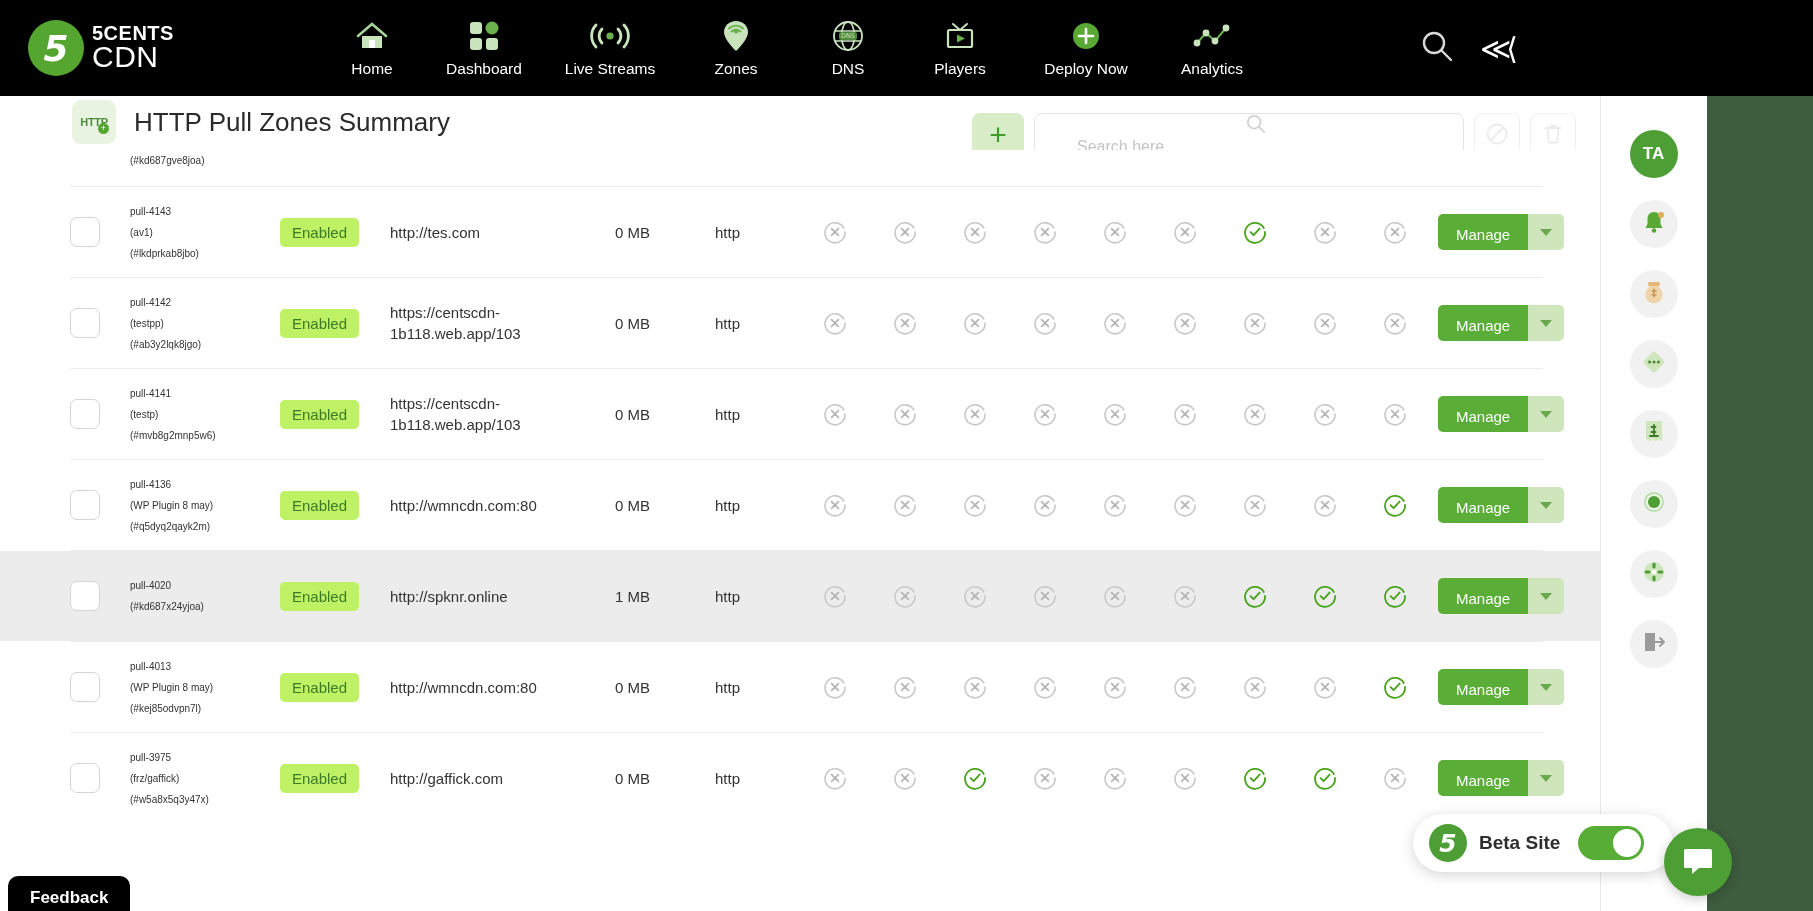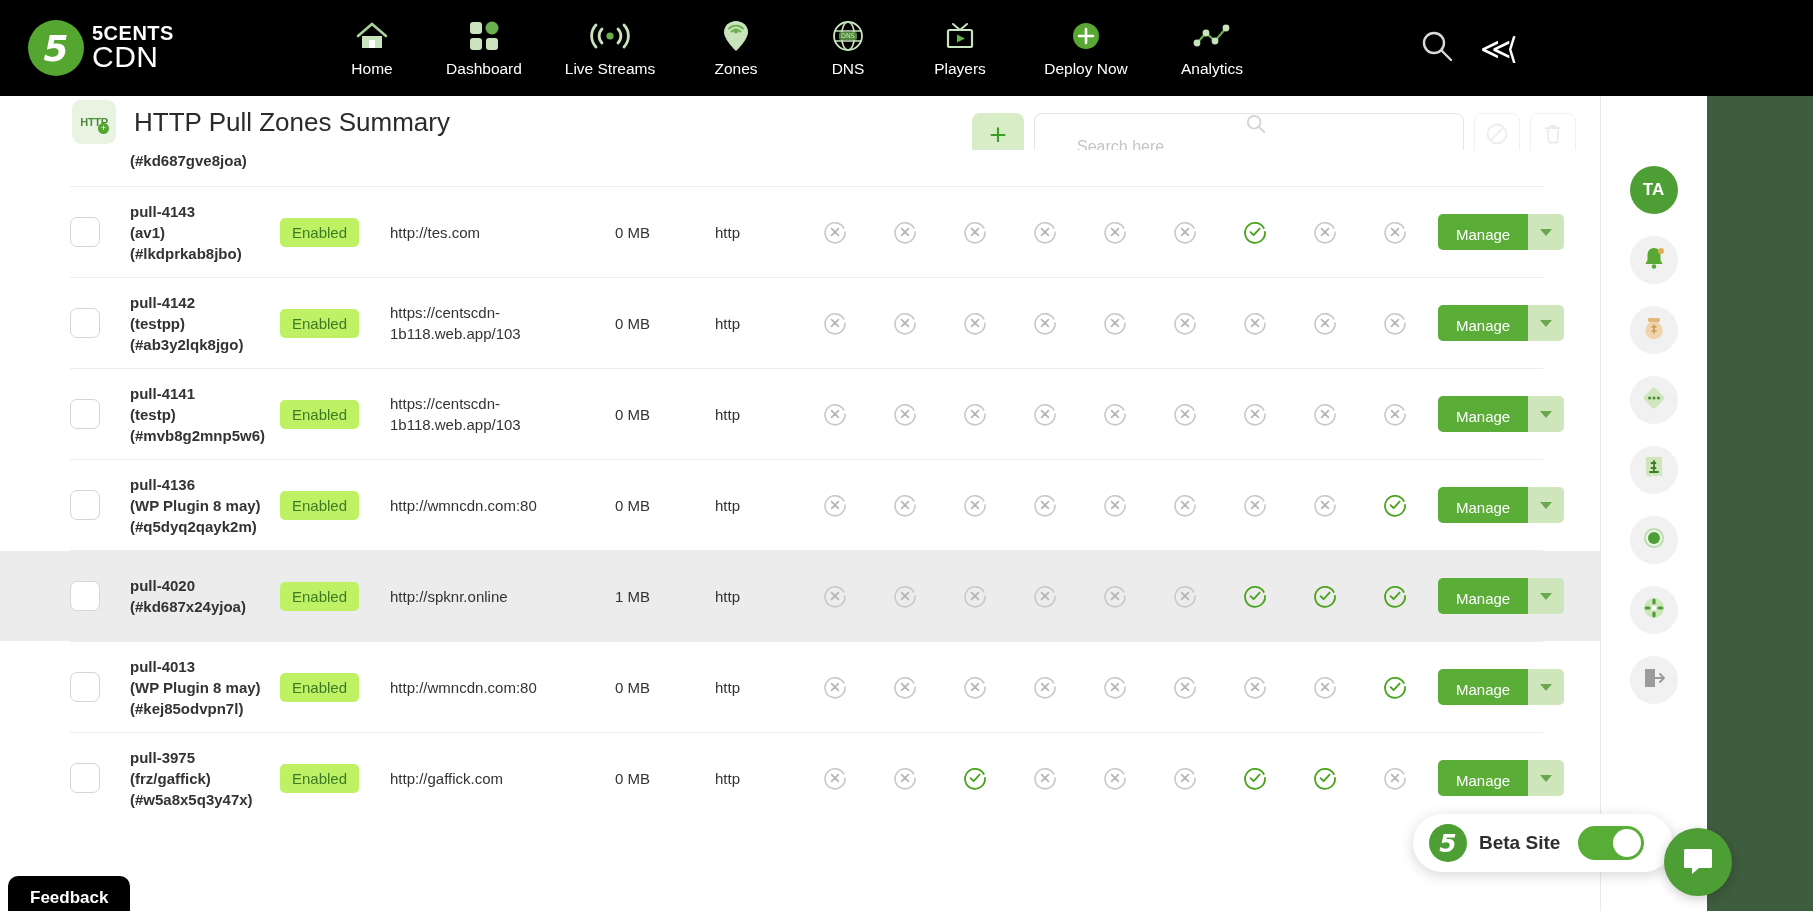--- a/index.html
+++ b/index.html
@@ -108,21 +108,21 @@
     position: relative;
   }
   .row.highlight { background:#ececec; }
   .row.partial { height: 36px; align-items: flex-start; }
 
   .c-check { width: 60px; flex:0 0 60px; }
   .chk {
     width: 30px; height:30px; border:1px solid #d5d5d5; border-radius:7px; background:#fff;
     cursor:pointer;
   }
-  .c-name { width: 150px; flex:0 0 150px; font-size:15px; color:#333; line-height: 21px; font-weight: bold; }
+  .c-name { width: 150px; flex:0 0 150px; font-size:10px; color:#333; line-height: 21px; }
   .c-status { width: 110px; flex:0 0 110px; }
   .pill {
     display:inline-block; background:#bef264; color:#3d7a26; font-size:15px;
     padding: 6px 12px; border-radius: 5px;
   }
   .c-origin { width: 225px; flex:0 0 225px; font-size:15px; color:#333; line-height:21px; word-break:break-word;}
   .c-size { width: 100px; flex:0 0 100px; font-size:15px; color:#333; text-align:left;}
   .c-proto { width: 85px; flex:0 0 85px; font-size:15px; color:#333;}
   .c-icons { display:flex; align-items:center; flex: 0 0 600px; }
   .sicon { width: 70px; display:flex; align-items:center; justify-content:center;}
@@ -134,21 +134,21 @@
   }
   .btn-caret {
     background:#cfe6bd; width:36px; height:36px; border:none; border-radius:0 5px 5px 0;
     cursor:pointer; display:flex; align-items:center; justify-content:center;
   }
   .caret-tri { width:0;height:0;border-left:6px solid transparent;border-right:6px solid transparent;border-top:7px solid #6aa84f;}
 
   
   .rail {
     position:absolute; right: 106px; top: 96px; width: 107px; height: 815px;
-    display:flex; flex-direction:column; align-items:center; padding-top: 70px; gap: 22px;
+    display:flex; flex-direction:column; align-items:center; padding-top: 34px; gap: 22px;
   }
   .rail-btn {
     width: 48px; height:48px; border-radius:50%; background:#f1f1f1;
     display:flex;align-items:center;justify-content:center; cursor:pointer; position:relative;
   }
   .rail-btn.avatar { background:#4d9e35; color:#fff; font-size:17px; font-weight:bold; }
 
   
   .beta-pill {
     position:absolute; left: 1413px; top: 814px; height: 58px; width: 260px;

